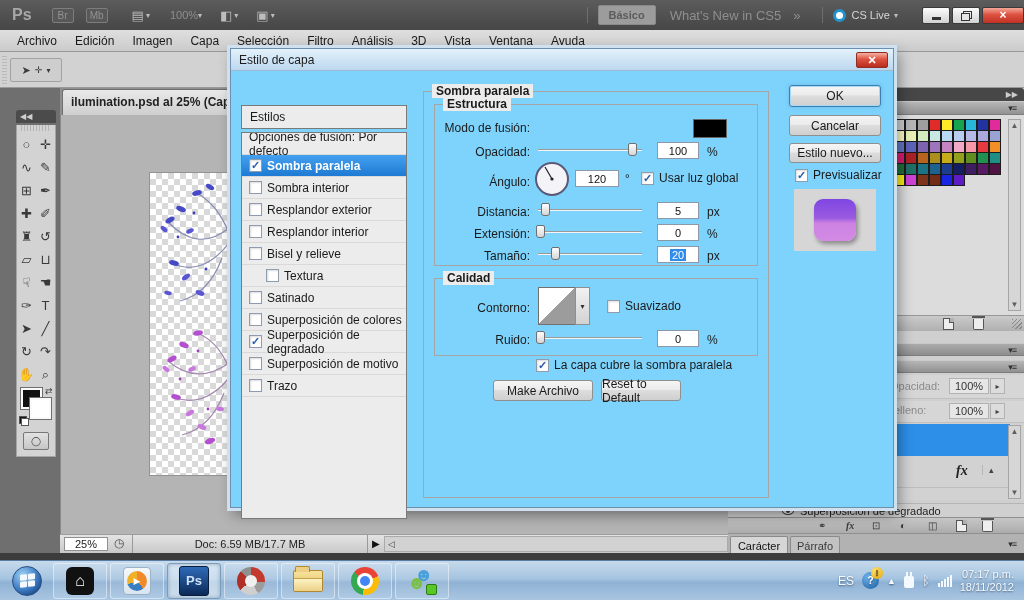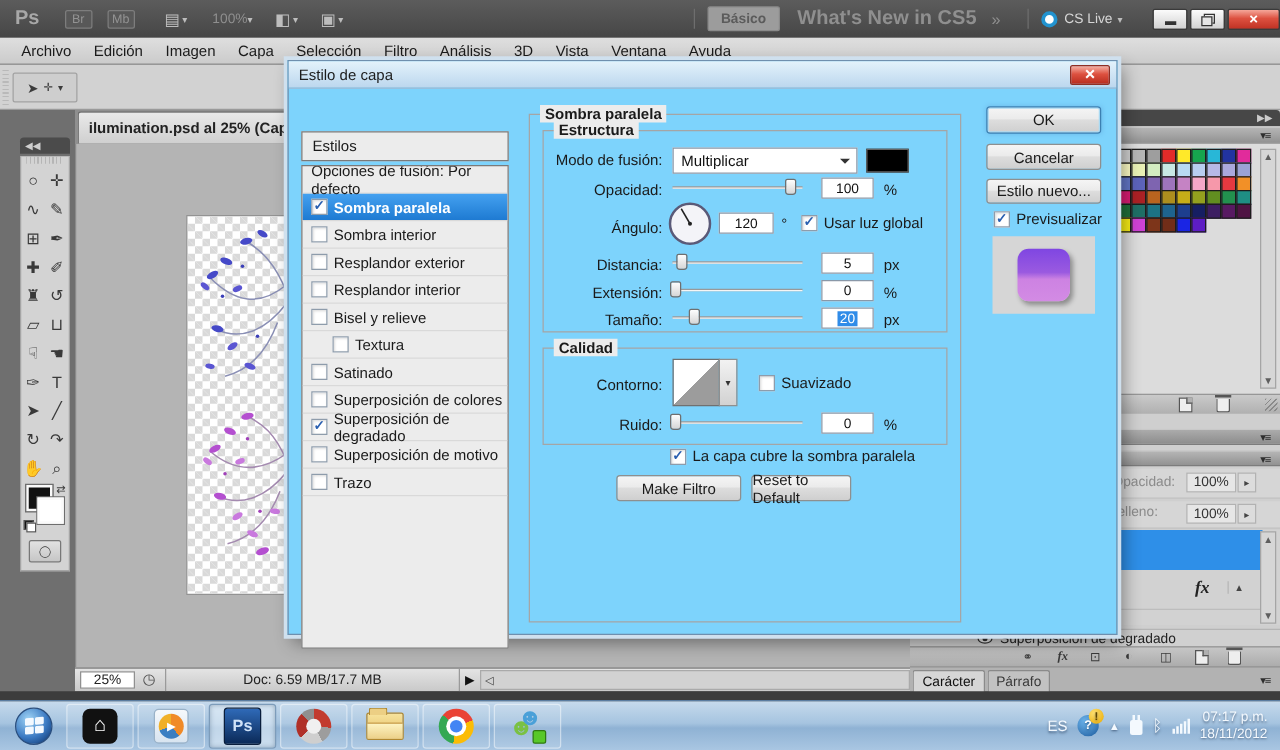--- a/index.html
+++ b/index.html
@@ -13,21 +13,21 @@
   .ps-logo { font-size:16px; font-weight:bold; color:#a8a8a8; margin:0 20px 0 12px; letter-spacing:0; }
   .mini-app { width:22px; height:15px; border:1px solid #7d7d7d; border-radius:2px; background:#585858;
     color:#939393; font-size:10px; display:flex; align-items:center; justify-content:center; margin-right:12px; }
   .tb-icon { color:#bdbdbd; font-size:13px; margin:0 2px 0 12px; }
   .tb-caret { font-size:8px; color:#bdbdbd; margin-right:6px; }
   .tb-zoom { color:#8f8f8f; font-size:11px; margin-left:14px; }
   #titlebar .spacer { flex:1; }
   .ws-divider { width:1px; height:16px; background:#6e6e6e; margin:0 10px; }
   .ws-btn { background:#9c9c9c; border:1px solid #8a8a8a; border-radius:2px; color:#5b5b5b; font-weight:bold;
     font-size:11px; padding:3px 10px; margin-right:14px; }
-  .ws-label { color:#8f8f8f; font-weight:bold; font-size:16px; margin-right:12px; }
+  .ws-label { color:#8f8f8f; font-weight:normal; font-size:13px; margin-right:12px; }
   .chev { color:#8f8f8f; font-size:13px; margin-right:12px; }
   .cslive { display:flex; align-items:center; color:#d6d6d6; font-size:11px; margin-right:16px; }
   .cslive-orb { width:13px; height:13px; border:3px solid #2293cf; border-radius:50%; margin-right:5px; background:#fff; }
   .win-btn { width:28px; height:17px; border:1px solid #3a3a3a; border-radius:2px;
     background:linear-gradient(#fbfbfb,#d2d2d2); display:flex; align-items:flex-end; justify-content:center; margin-left:2px; }
   .win-btn .min-glyph { width:9px; height:3px; background:#333; margin-bottom:3px; }
   .restore-glyph { position:relative; width:11px; height:10px; margin-bottom:2px; }
   .restore-glyph::before { content:""; position:absolute; right:0; top:0; width:7px; height:6px; border:1px solid #333; }
   .restore-glyph::after { content:""; position:absolute; left:0; bottom:0; width:7px; height:6px; border:1px solid #333; background:#e6e6e6; }
   .win-close { width:42px; background:linear-gradient(#f5a79a,#dd5140 45%,#c03224); color:#fff; font-weight:bold;
@@ -605,21 +605,20 @@
         </div>
       </div>
 
     <div id="main-group">
       <span class="legend">Sombra paralela</span>
 
       <div class="fieldset" id="fs-estructura">
         <span class="legend">Estructura</span>
 
         <span class="flabel" style="left:0; top:16px;">Modo de fusión:</span>
-        <div class="combo" style="left:103px; top:13px; width:148px;">Multiplicar</div>
         <div class="color-swatch" style="left:258px; top:14px; width:34px; height:19px;"></div>
 
         <span class="flabel" style="left:0; top:40px;">Opacidad:</span>
         <div class="slider" style="left:103px; top:36px; width:104px;">
           <div class="track"></div>
           <div class="thumb" style="left: calc(90% - 4px);"></div>
         </div>
         <div class="valbox" style="left:222px; top:37px;">100</div>
         <span class="unit" style="left:272px; top:40px;">%</span>
 
@@ -678,21 +677,21 @@
           <div class="thumb" style="left: calc(2% - 4px);"></div>
         </div>
         <div class="valbox" style="left:222px; top:51px;">0</div>
         <span class="unit" style="left:272px; top:54px;">%</span>
       </div>
 
       <span class="cb-row" style="left:112px; top:266px;">
         <span class="cb checked"></span>
         <span>La capa cubre la sombra paralela</span>
       </span>
-      <div class="btn" style="left:69px; top:288px; width:100px; height:21px;">Make Filtro</div>
+      <div class="btn" style="left:69px; top:288px; width:100px; height:21px;">Make Archivo</div>
       <div class="btn" style="left:177px; top:288px; width:80px; height:21px;">Reset to Default</div>
     </div>
 
     <div class="btn focused" style="left:558px; top:14px; width:92px; height:22px;">OK</div>
     <div class="btn" style="left:558px; top:44px; width:92px; height:21px;">Cancelar</div>
     <div class="btn" style="left:558px; top:72px; width:92px; height:20px;">Estilo nuevo...</div>
     <span class="cb-row" style="left:564px; top:97px;">
       <span class="cb checked"></span>
       <span>Previsualizar</span>
     </span>

